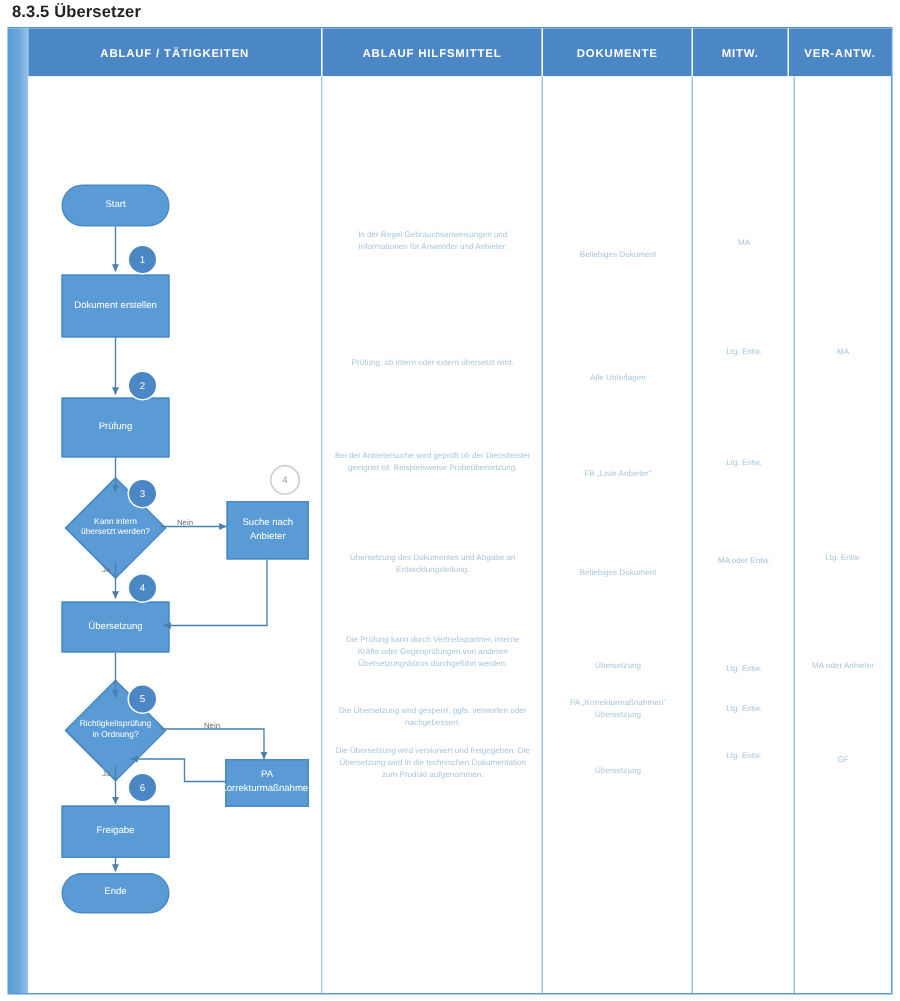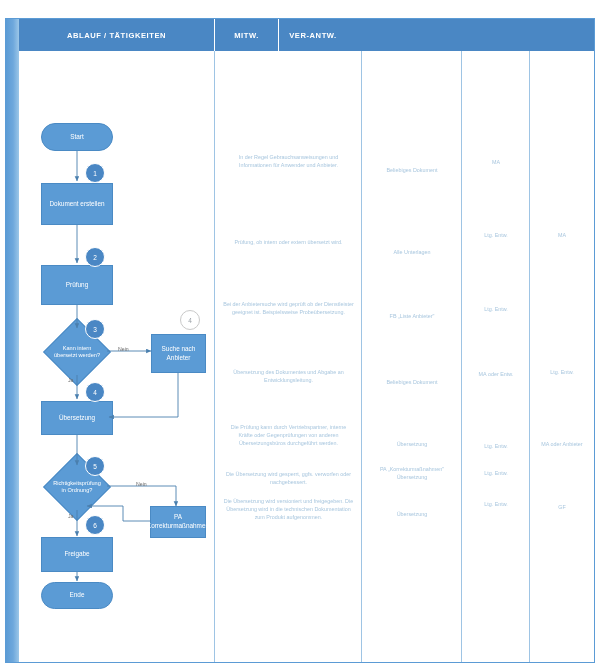--- a/index.html
+++ b/index.html
@@ -159,29 +159,34 @@
   .txt-hilf { color: #a8c6de; }
   .txt-dok  { color: #a8c6de; }
   .txt-ver  { color: #a8c6de; }
   .txt-mit  { color: #a8c6de; }
 </style>
 </head>
 <body>
 
 <div id="page">
 
+  <div id="title-bar">
+    <div id="title-text">8.3.5 Übersetzer</div>
+  </div>
 
   <div id="frame">
 
     <div id="phase-band">
       
     </div>
 
     <div id="header-row">
       <div class="hcell hc-0">ABLAUF / TÄTIGKEITEN</div>
+      <div class="hcell hc-1">ABLAUF HILFSMITTEL</div>
+      <div class="hcell hc-2">DOKUMENTE</div>
       <div class="hcell hc-4">MITW.</div>
       <div class="hcell hc-3">VER-ANTW.</div>
     </div>
 
     <div id="body-area">
 
       <div class="bcol bc-0">
         <div id="flow">
 
           <svg id="connectors" viewBox="0 0 196 611">

